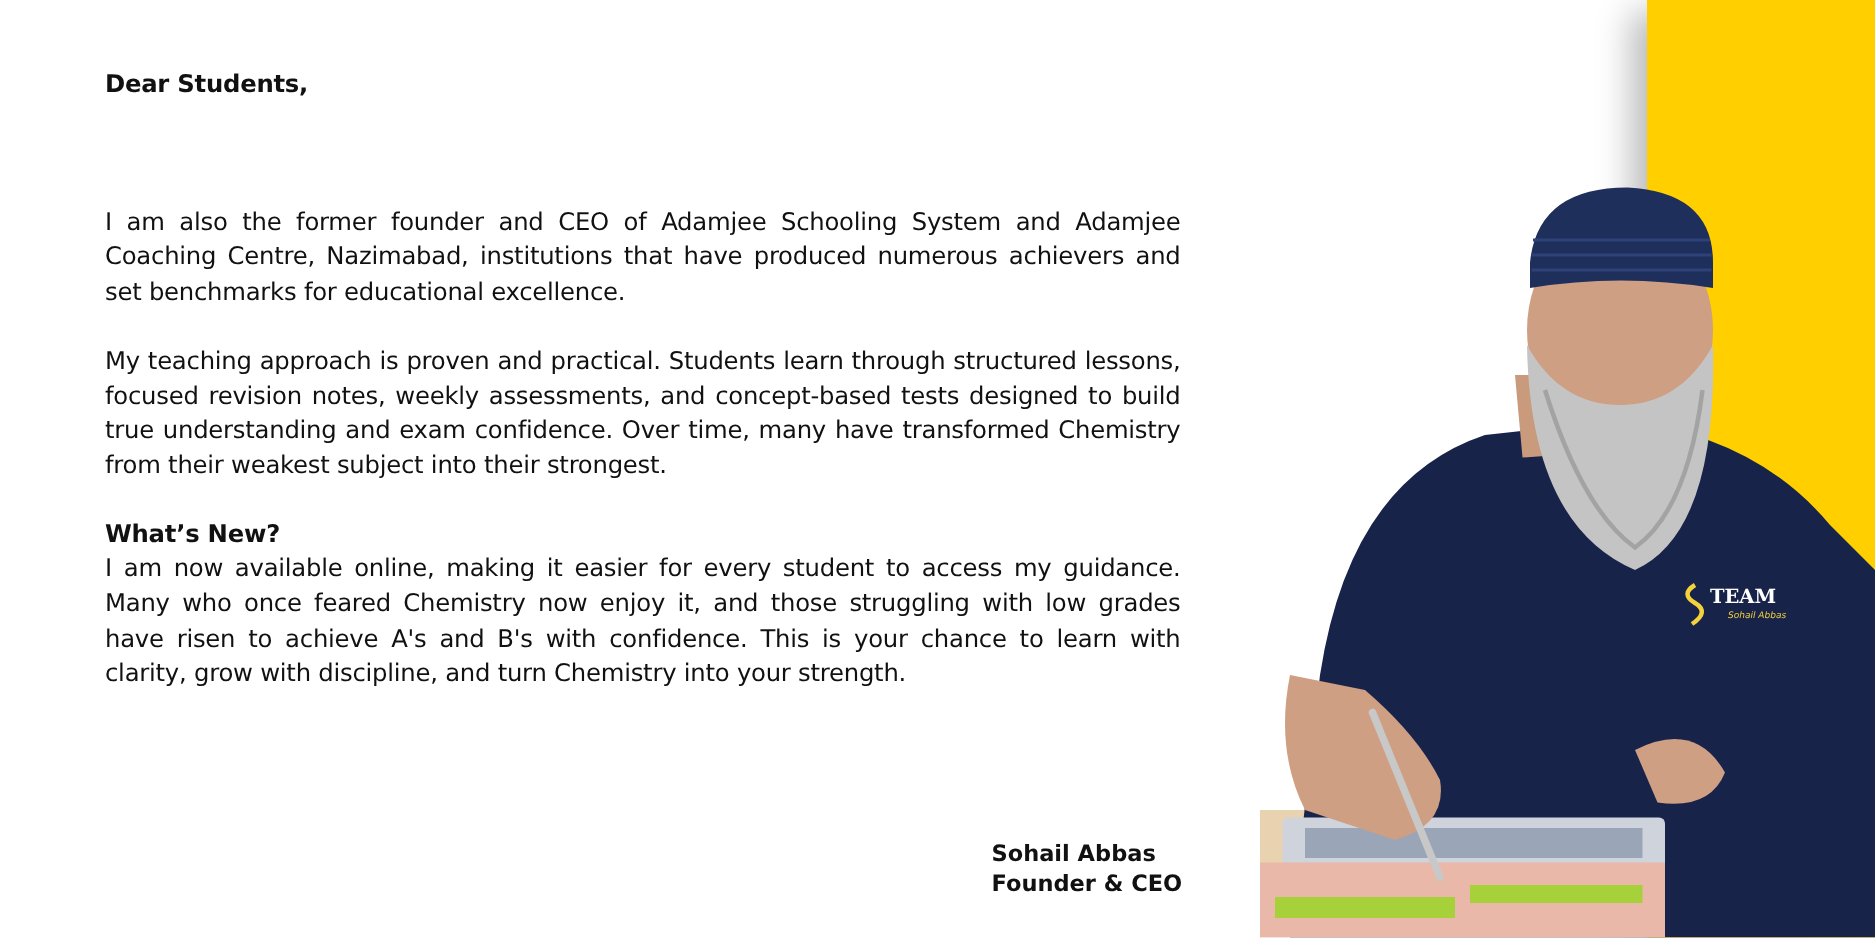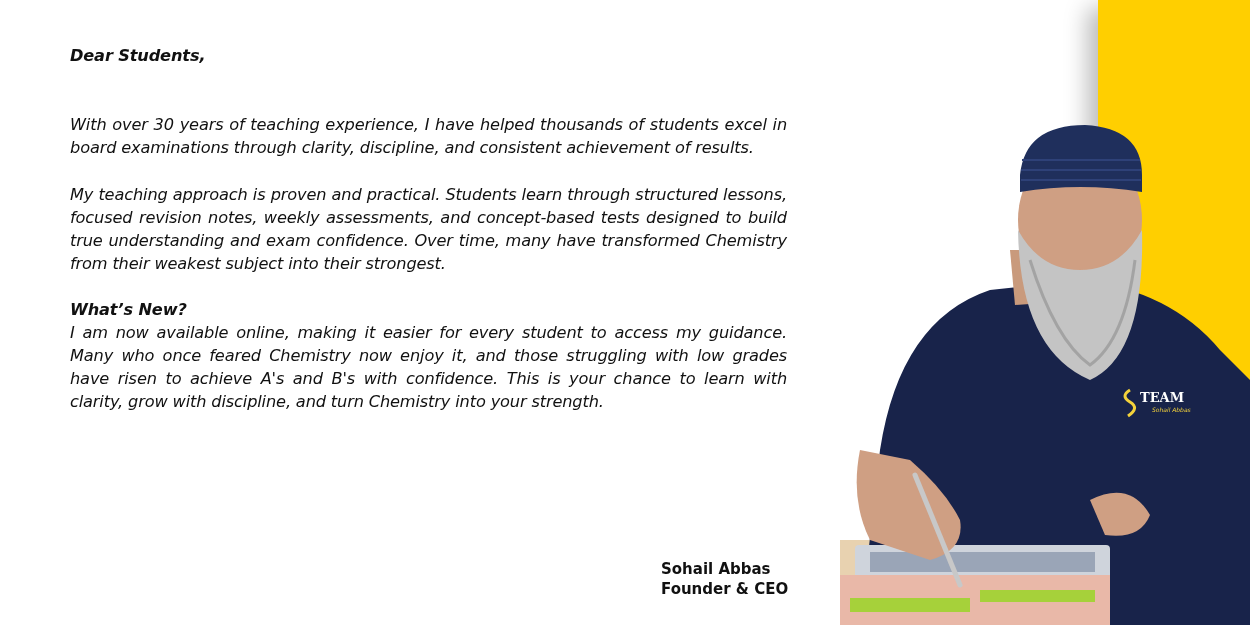--- a/index.html
+++ b/index.html
@@ -5,21 +5,21 @@
   html, body { margin: 0; padding: 0; }
   body {
     width: 1250px; height: 625px; overflow: hidden; position: relative;
     background: #ffffff; font-family: "DejaVu Sans", sans-serif; color: #111;
   }
   .letter {
     position: absolute; left: 70px; top: 44px; width: 717px;
     font-size: 16.2px; line-height: 23.1px; text-align: justify;
     letter-spacing: -0.15px;
   }
-  .letter p { margin: 0 0 23.1px 0; font-style: italic; }
+  .letter p { margin: 0 0 23.1px 0; }
   .letter .greet { font-weight: bold; }
   .letter .head { font-weight: bold; display: block; text-align: left; }
   .letter b { font-weight: bold; }
   .last-line { text-align-last: left; }
   .signature {
     position: absolute; left: 661px; top: 559px;
     font-weight: bold; font-size: 15px; line-height: 20px; color: #111;
   }
   .yellow-panel {
     position: absolute; left: 1098px; top: 0; width: 152px; height: 625px;
@@ -30,22 +30,22 @@
 </style>
 </head>
 <body>
 
 <div class="yellow-panel"></div>
 
 <div class="letter">
   <p><span class="greet">Dear Students,</span></p>
   <p class="last-line">
     <br>
-    <span>With over 30 years of teaching experience, I have helped thousands of students excel in board examinations through clarity, discipline, and consistent achievement of results.</span>
   </p>
+  <p class="last-line">I am also the former founder and CEO of Adamjee Schooling System and Adamjee Coaching Centre, Nazimabad, institutions that have produced numerous achievers and set benchmarks for educational excellence.</p>
   <p class="last-line">My teaching approach is proven and practical. Students learn through structured lessons, focused revision notes, weekly assessments, and concept-based tests designed to build true understanding and exam confidence. Over time, many have transformed Chemistry from their weakest subject into their strongest.</p>
   <p class="last-line">
     <span class="head">What’s New?</span>
     <span>I am now available online, making it easier for every student to access my guidance. Many who once feared Chemistry now enjoy it, and those struggling with low grades have risen to achieve A's and B's with confidence. This is your chance to learn with clarity, grow with discipline, and turn Chemistry into your strength.</span>
   </p>
 </div>
 
 <div class="signature">
   <div>Sohail Abbas</div>
   <div>Founder &amp; CEO</div>

